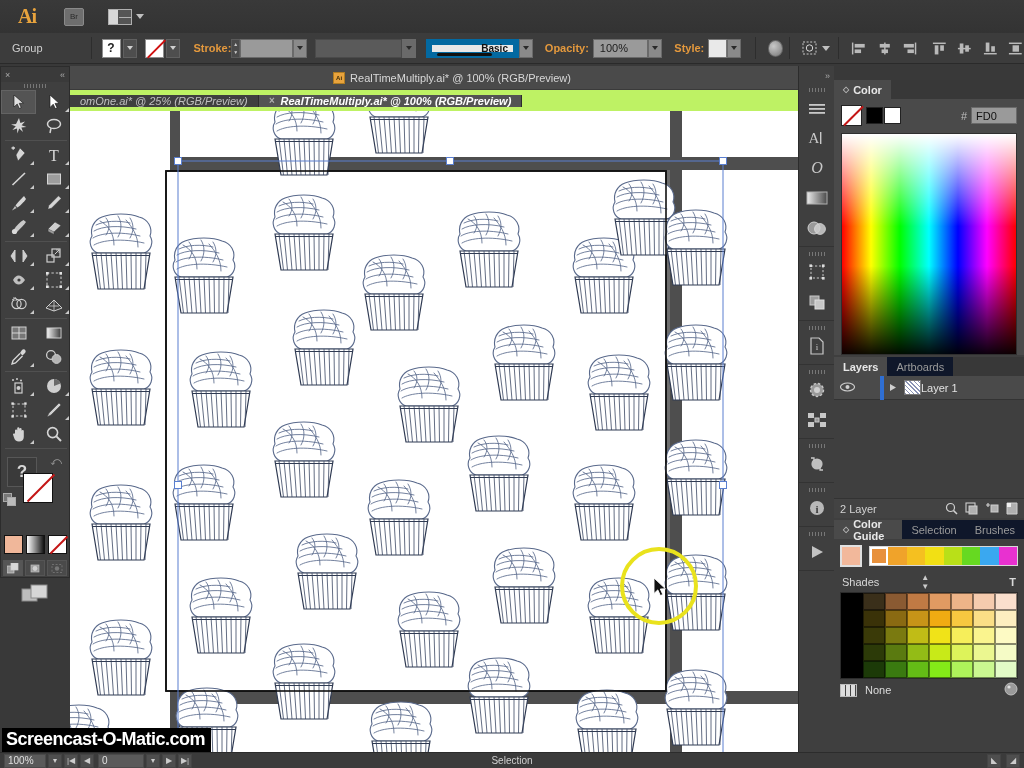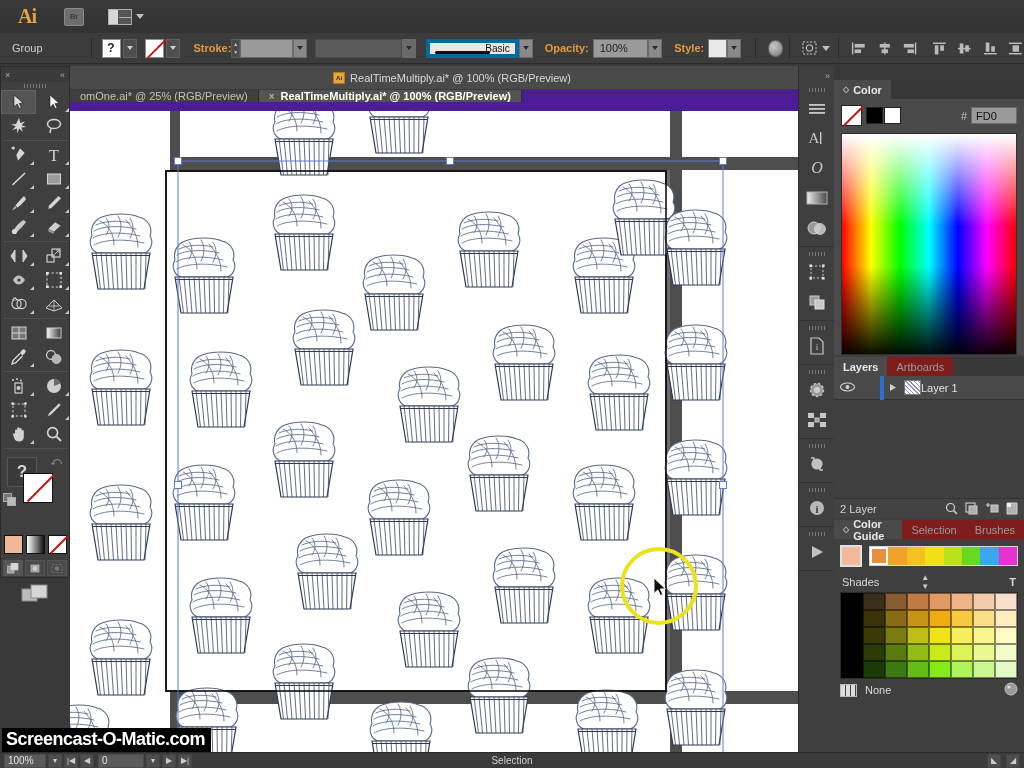--- a/index.html
+++ b/index.html
@@ -37,22 +37,22 @@
   .mini-dd .caret{ border-top-color:#d0d0d0; border-left-width:3px;border-right-width:3px;border-top-width:4px;margin:0;}
   .orange{ color:#e4993d; font-size:11px; font-weight:bold; }
   .spin{ width:9px;height:19px;background:#4a4a4a;border:1px solid #5a5a5a;display:flex;flex-direction:column;}
   .spin div{flex:1;display:flex;align-items:center;justify-content:center;font-size:5px;color:#ccc;}
   .field{ height:19px;background:#9a9a9a;border:1px solid #6a6a6a; display:flex;align-items:center;
     color:#1c1c1c;font-size:11px;padding-left:6px; }
   .field.dark{ background:#5a5a5a; border-color:#4a4a4a; }
   .field-dd{ width:15px;height:19px;background:#8a8a8a;border:1px solid #6a6a6a;
     display:flex;align-items:center;justify-content:center; }
   .field-dd .caret{ border-top-color:#2a2a2a;border-left-width:3px;border-right-width:3px;border-top-width:4px;margin:0;}
-  .profile{ width:100px;height:19px;background:#e8e8e8;border:4px solid #0369a1;display:flex;align-items:center;
-    justify-content:flex-end;padding-right:5px;color:#111;font-size:10px;font-weight:normal;position:relative;}
+  .profile{ width:100px;height:19px;background:#e8e8e8;border:6px solid #0369a1;display:flex;align-items:center;
+    justify-content:flex-end;padding-right:5px;color:#111;font-size:10px;font-weight:bold;position:relative;}
   .profile:before{content:"";position:absolute;left:5px;top:8px;width:55px;height:3px;background:#111;border-radius:2px;}
   .style-sw{ width:20px;height:19px;background:#e9e9e9;border:1px solid #777; }
   .circ-ico{ width:17px;height:17px;border-radius:50%;background:radial-gradient(circle at 35% 35%,#c8c8c8,#787878);
     border:1px solid #666; }
   .align-ico{ width:17px;height:15px;position:relative;opacity:.85; }
 
   
   .toolbox{ position:absolute; left:0; top:66px; width:70px; height:512px;
     background:#3f3f3f; border:1px solid #2c2c2c; }
   .tb-head{ height:15px; background:#3a3a3a; display:flex; align-items:center; justify-content:space-between;
@@ -96,21 +96,21 @@
   .dm.act{ background:#565656; }
   .screenmode{ display:flex;justify-content:center; margin-top:8px; }
 
   
   .docwin{ position:absolute; left:70px; top:66px; width:764px; height:702px; background:#535353; }
   .doc-title{ height:24px; background:#4a4a4a; border-bottom:1px solid #3a3a3a;
     display:flex; align-items:center; justify-content:center; position:relative; }
   .doc-title span.t{ font-size:11px; color:#d8d8d8; }
   .doc-ico{ width:12px;height:12px;background:#e8a33d;border:1px solid #b07c22;margin-right:5px;
     font-size:6px;color:#3a2a08;display:flex;align-items:center;justify-content:center;font-weight:bold;}
-  .tabrow{ height:21px; background:#4c1d95; display:flex; align-items:flex-start; }
+  .tabrow{ height:21px; background:#bef264; display:flex; align-items:center;font-style:italic; }
   .tab{ display:flex; align-items:center; padding:0 10px; font-size:11px; color:#c0c0c0;
     background:#3f3f3f; border-right:1px solid #2c2c2c; white-space:nowrap; }
   .tab.active{ background:#535353; color:#ffffff; font-weight:bold; }
   .tab .x{ margin-right:6px; font-size:10px; color:#b0b0b0; }
   .canvaswrap{ position:absolute; left:0; top:45px; width:764px; height:657px; overflow:hidden; background:#787878; }
 
   
   .vscroll{ position:absolute; right:0; top:45px; width:14px; height:643px; background:#3b3b3b;
     border-left:1px solid #2c2c2c; }
   .hscroll{ position:absolute; left:0; bottom:0; width:764px; height:14px; background:#3b3b3b;
@@ -123,21 +123,21 @@
   .dock-top span{ font-size:9px;color:#aaa; margin-left:5px;}
   .dgrp{ border-bottom:1px solid #333; padding-bottom:3px; margin-bottom:3px; }
   .dgrip{ height:7px; display:flex;align-items:center;justify-content:center;}
   .dgrip i{ width:16px;height:4px;display:block;
     background:repeating-linear-gradient(90deg,#777 0 1px,transparent 1px 3px);}
   .dicon{ height:30px; display:flex; align-items:center; justify-content:center; color:#c2c2c2; }
 
   
   .panels{ position:absolute; left:834px; top:80px; width:190px; height:688px; background:#3f3f3f; }
   .ptabs{ height:19px; background:#383838; display:flex; align-items:stretch; }
-  .ptab{ display:flex;align-items:center;padding:0 9px;font-size:11px;color:#9a9a9a;background:#7f1d1d;}
+  .ptab{ display:flex;align-items:center;padding:0 9px;font-size:11px;color:#9a9a9a;background:#0f172a;}
   .ptab.active{ background:#4a4a4a; color:#e8e8e8; font-weight:bold;}
   .ptab .diam{ font-size:8px;margin-right:4px;color:#bbb;}
 
   .colorpanel{ background:#4a4a4a; padding:6px 7px 0 7px; }
   .crow{ display:flex; align-items:center; }
   .cfill{ width:21px;height:21px;border:1px solid #222;background:#fff;position:relative;}
   .cfill:after{content:"";position:absolute;left:-2px;top:9px;width:27px;height:2px;background:#c41515;transform:rotate(-45deg);}
   .cblk{ width:17px;height:17px;background:#000;border:1px solid #222;margin-left:4px;}
   .cwht{ width:17px;height:17px;background:#fff;border:1px solid #222;margin-left:1px;}
   .hash{ margin-left:auto; color:#bdbdbd; font-size:11px; margin-right:4px;}

